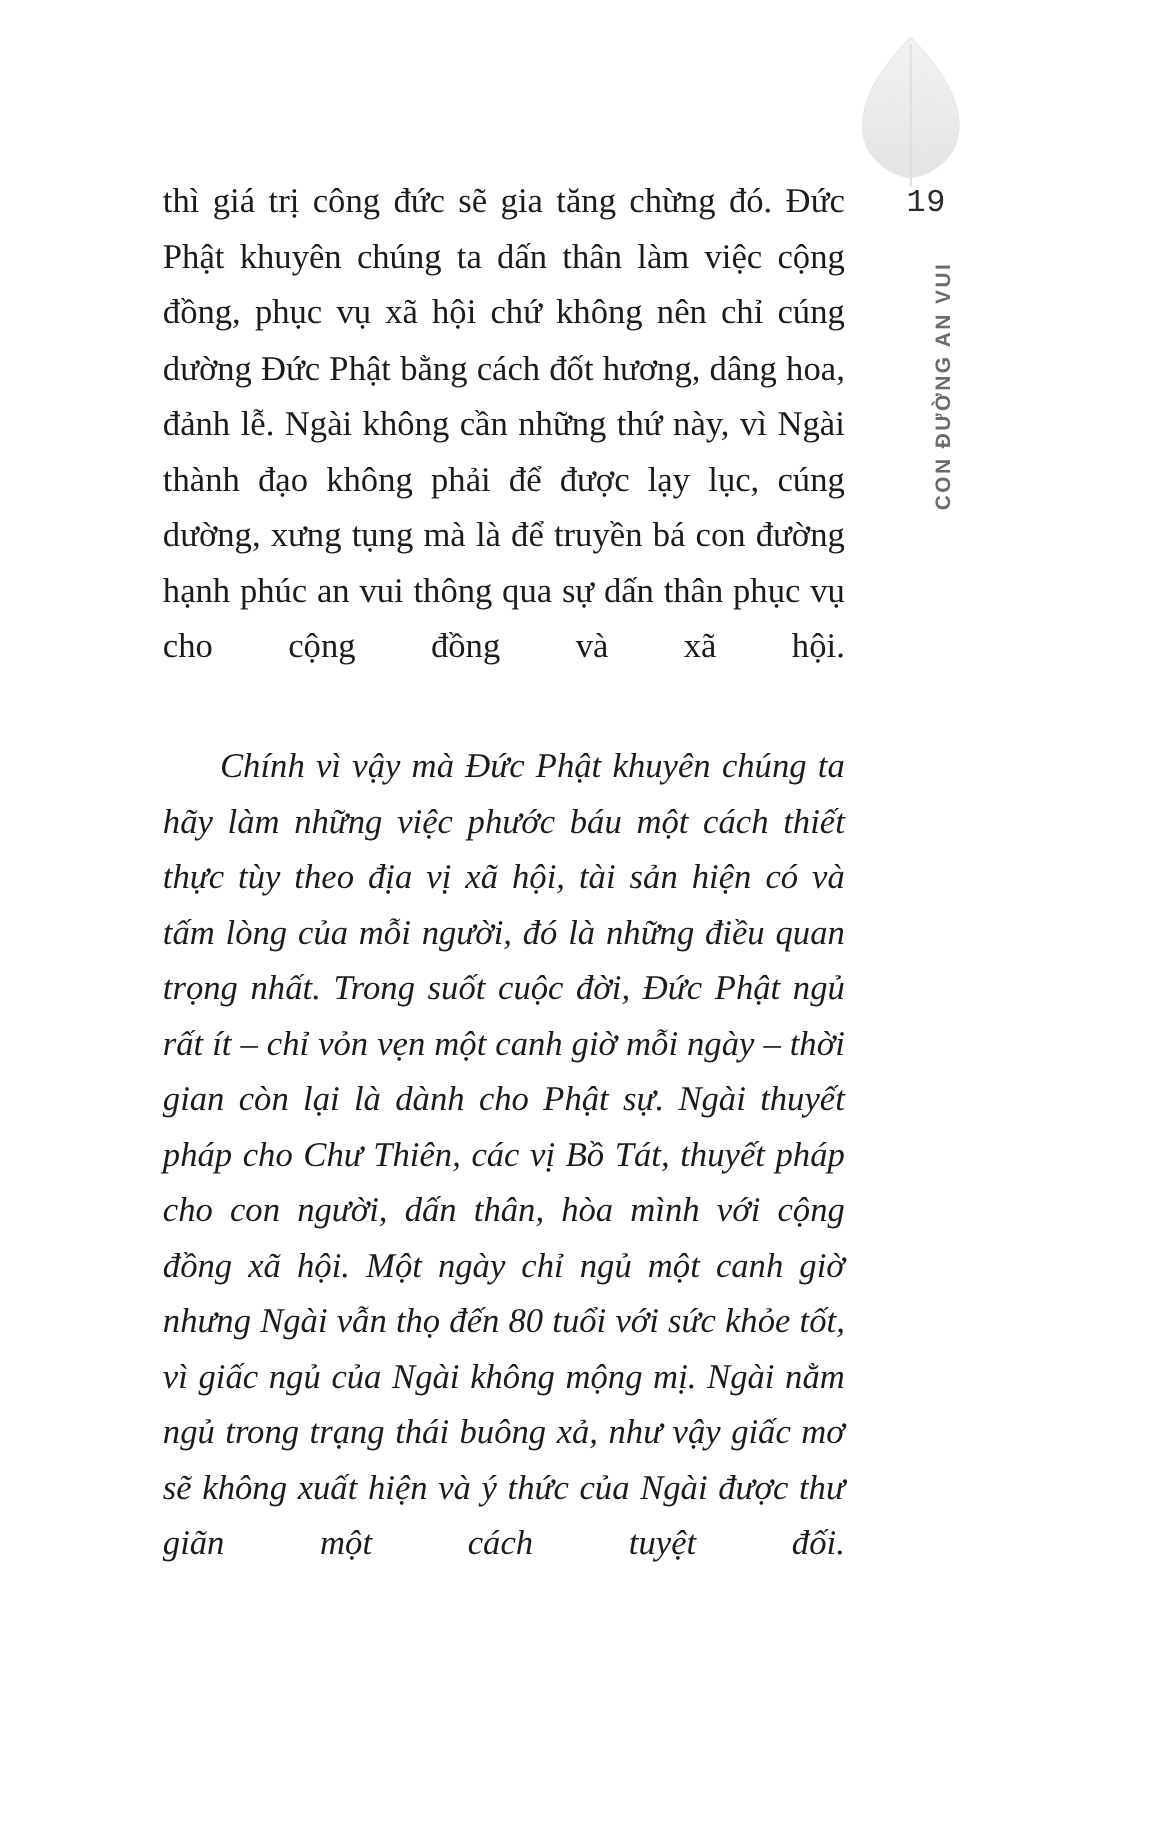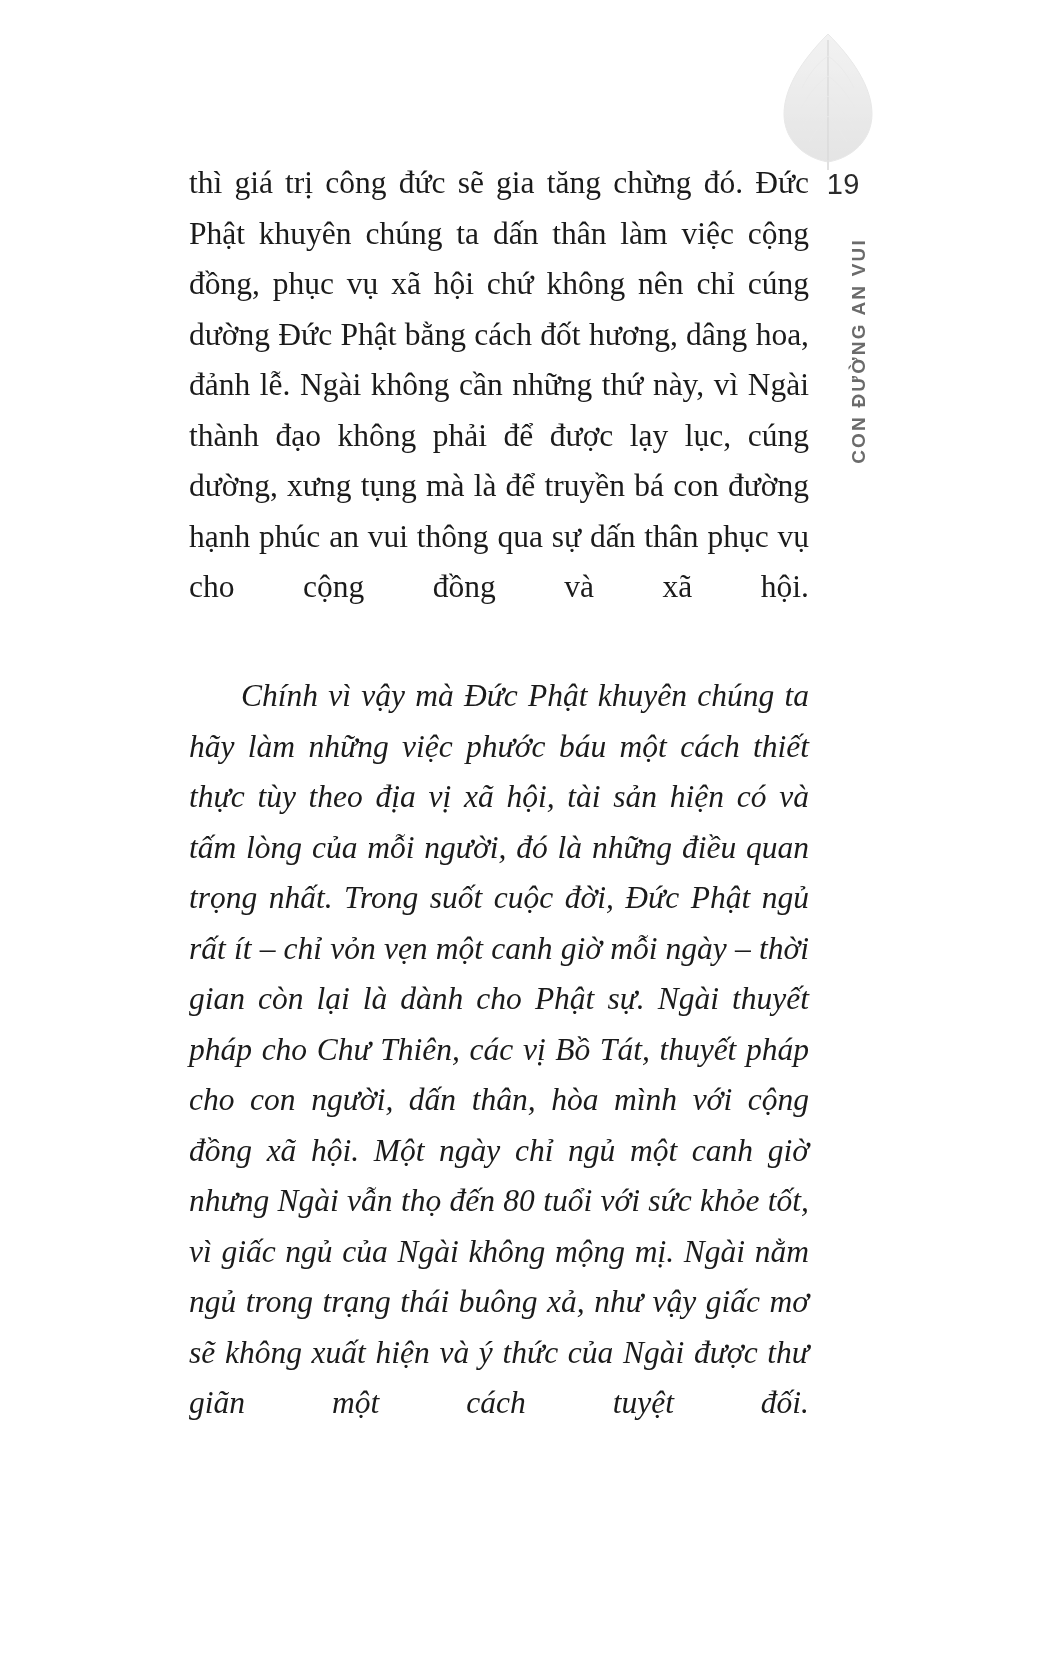--- a/index.html
+++ b/index.html
@@ -29,21 +29,21 @@
   }
 
   
   .folio {
     position: absolute;
     top: 168px;
     right: 188px;
     font-size: 29px;
     letter-spacing: 0.5px;
     color: #2b2b2b;
-    font-family: Liberation Sans, sans-serif;
+    font-family: Liberation Mono, monospace;
   }
 
   
   .running-head {
     position: absolute;
     top: 238px;
     right: 178px;
     writing-mode: vertical-rl;
     text-orientation: mixed;
     transform: rotate(180deg);
@@ -54,21 +54,20 @@
     font-weight: 600;
     white-space: nowrap;
   }
 
   
   .textblock {
     position: absolute;
     left: 148px;
     top: 158px;
     width: 620px;
-    margin-left: 41px;
   }
   .para {
     margin: 0 0 0 0;
     font-size: 31.5px;
     line-height: 50.5px;
     text-align: justify;
     text-justify: inter-word;
     color: #1b1b1b;
     hyphens: none;
   }

